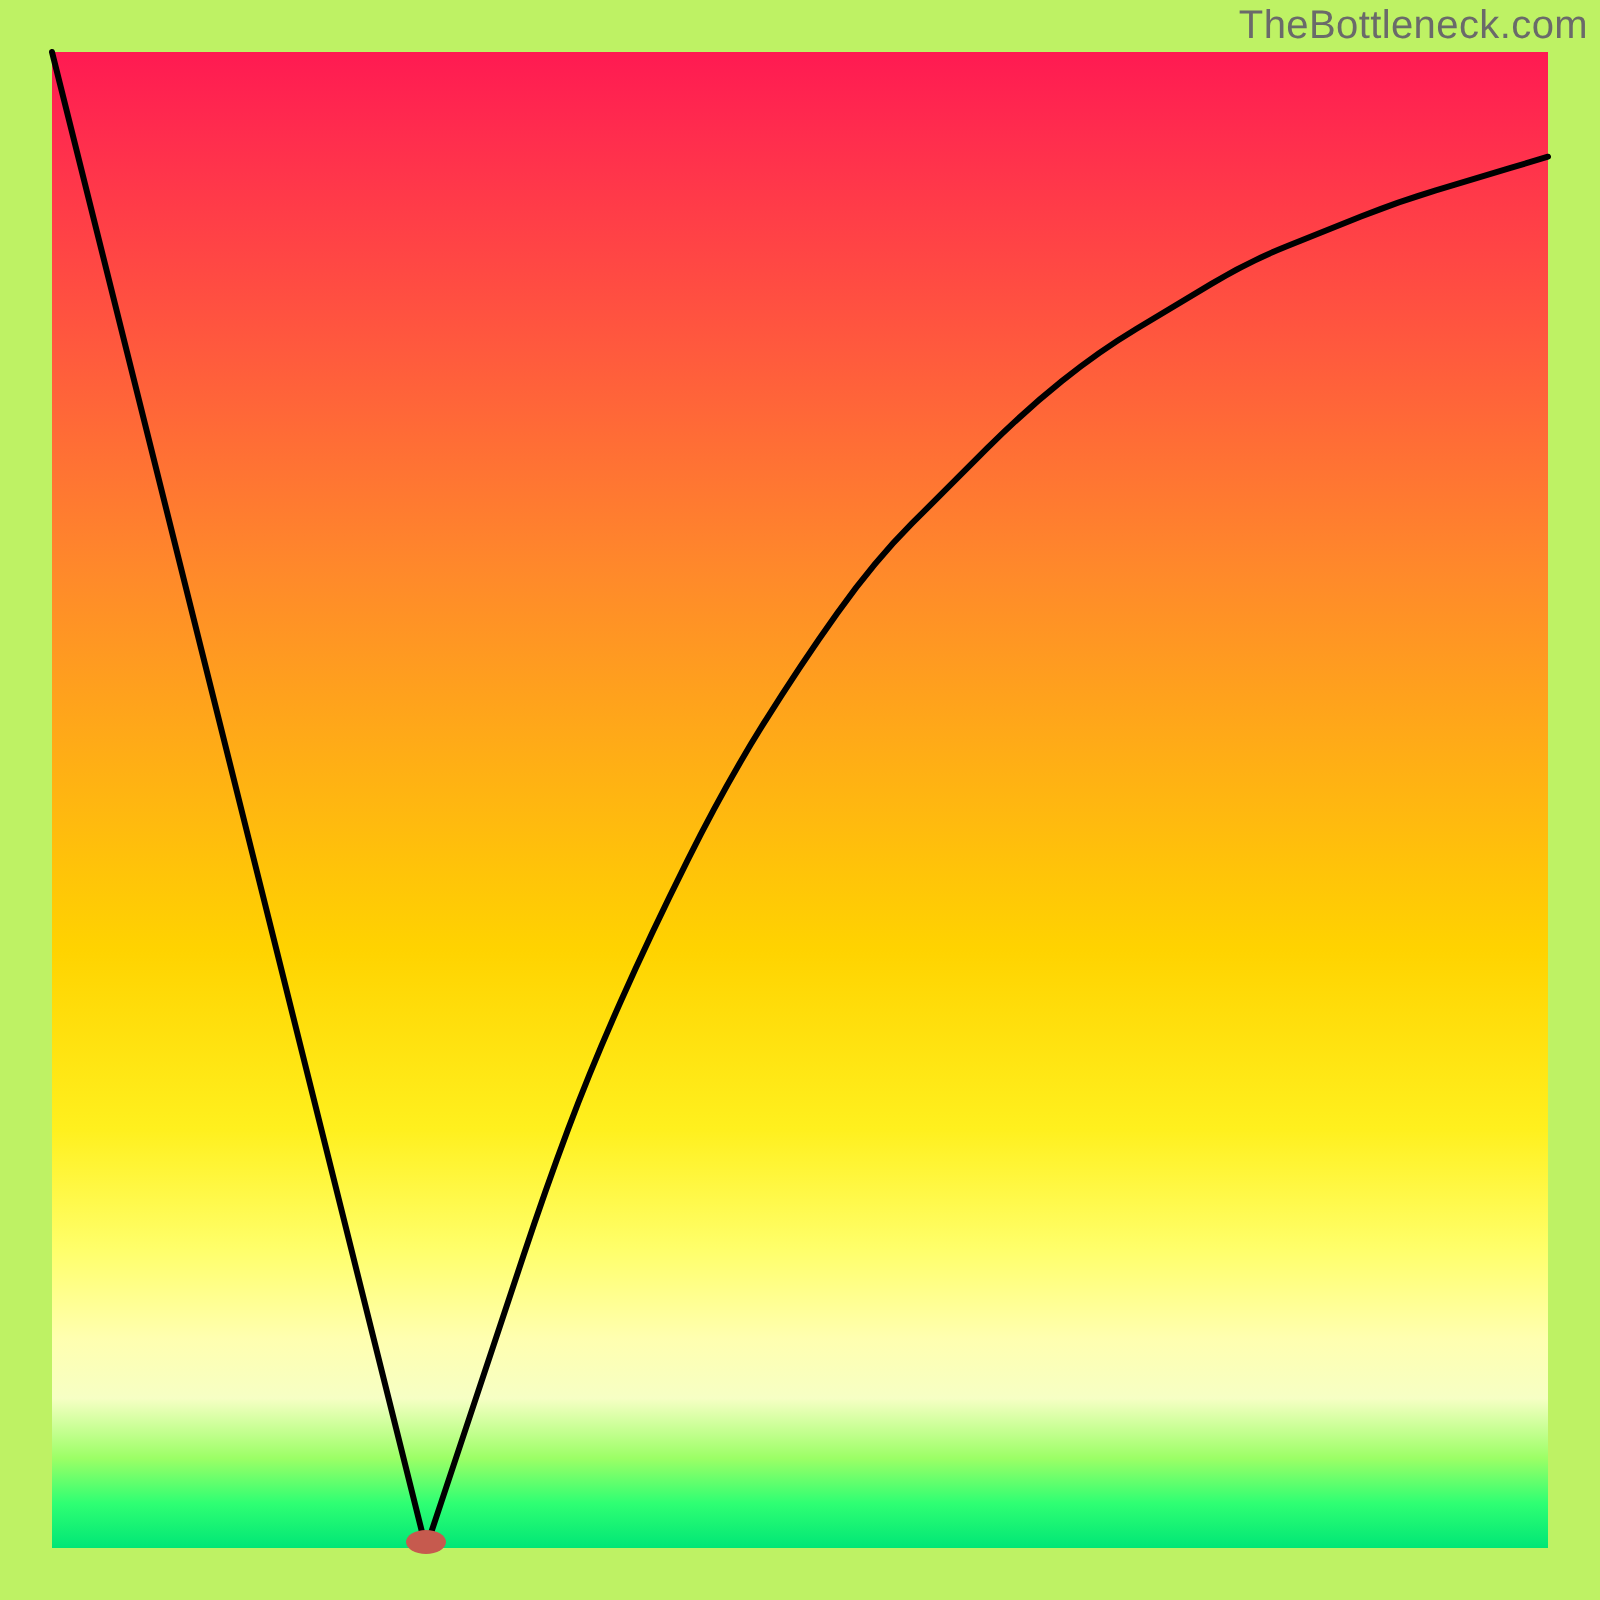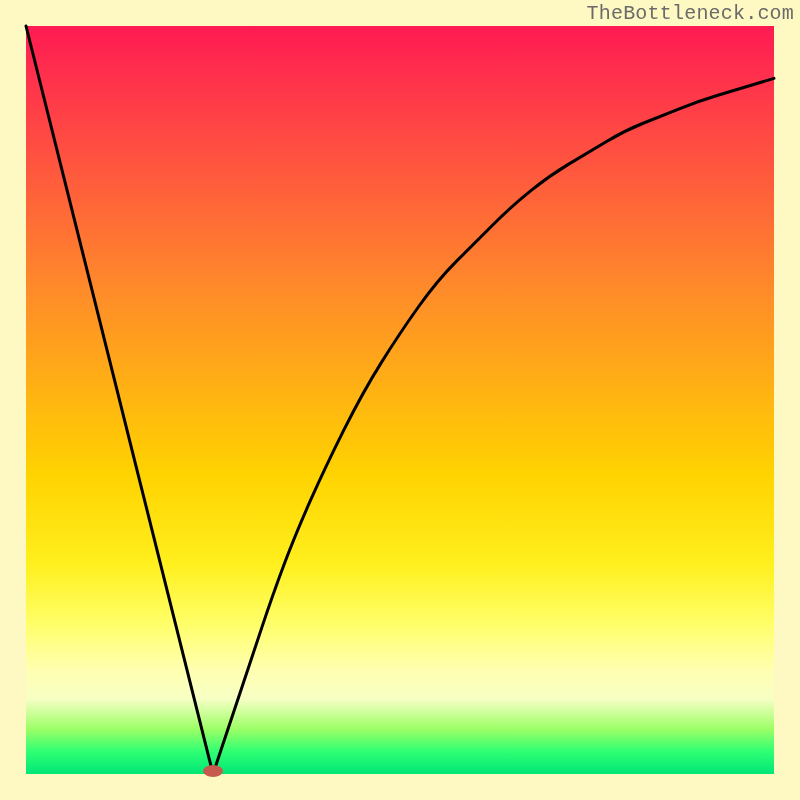--- a/index.html
+++ b/index.html
@@ -8,22 +8,21 @@
     width: 800px;
     height: 800px;
     overflow: hidden;
     background: #000;
     font-family: Arial, Helvetica, sans-serif;
   }
   .frame {
     position: relative;
     width: 800px;
     height: 800px;
-    background: #fef9c3;
-    font-family: Liberation Mono, monospace;
+    background: #bef264;
   }
   .plot {
     position: absolute;
     left: 26px;
     top: 26px;
     width: 748px;
     height: 748px;
     
     background: linear-gradient(
       to bottom,

